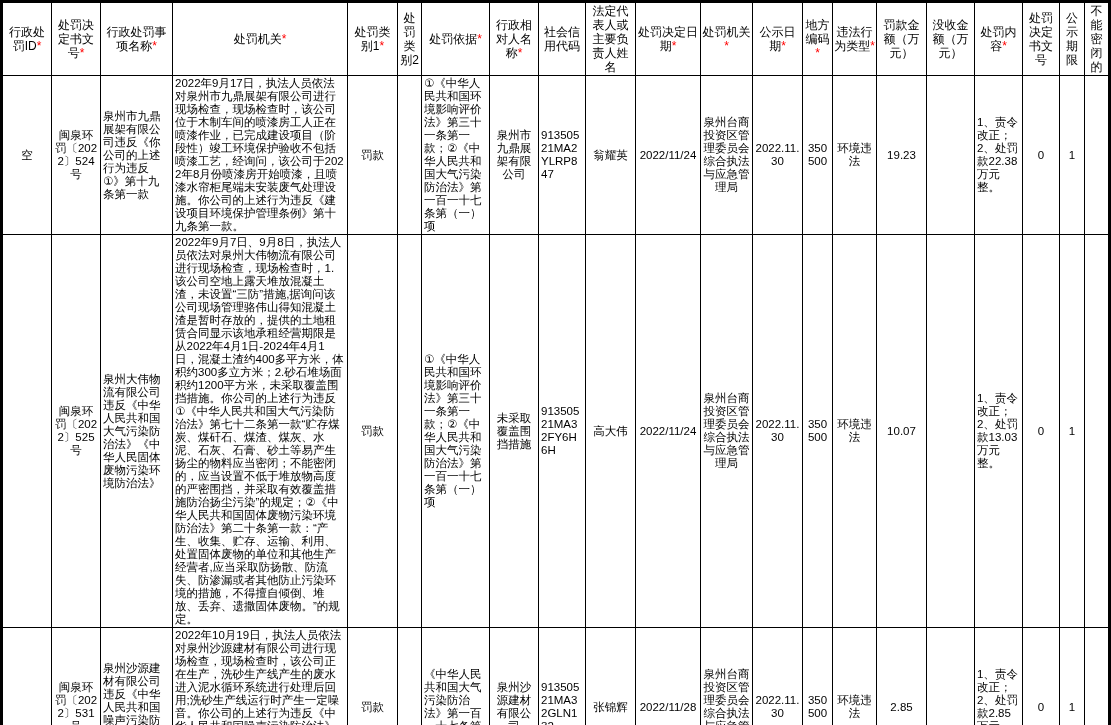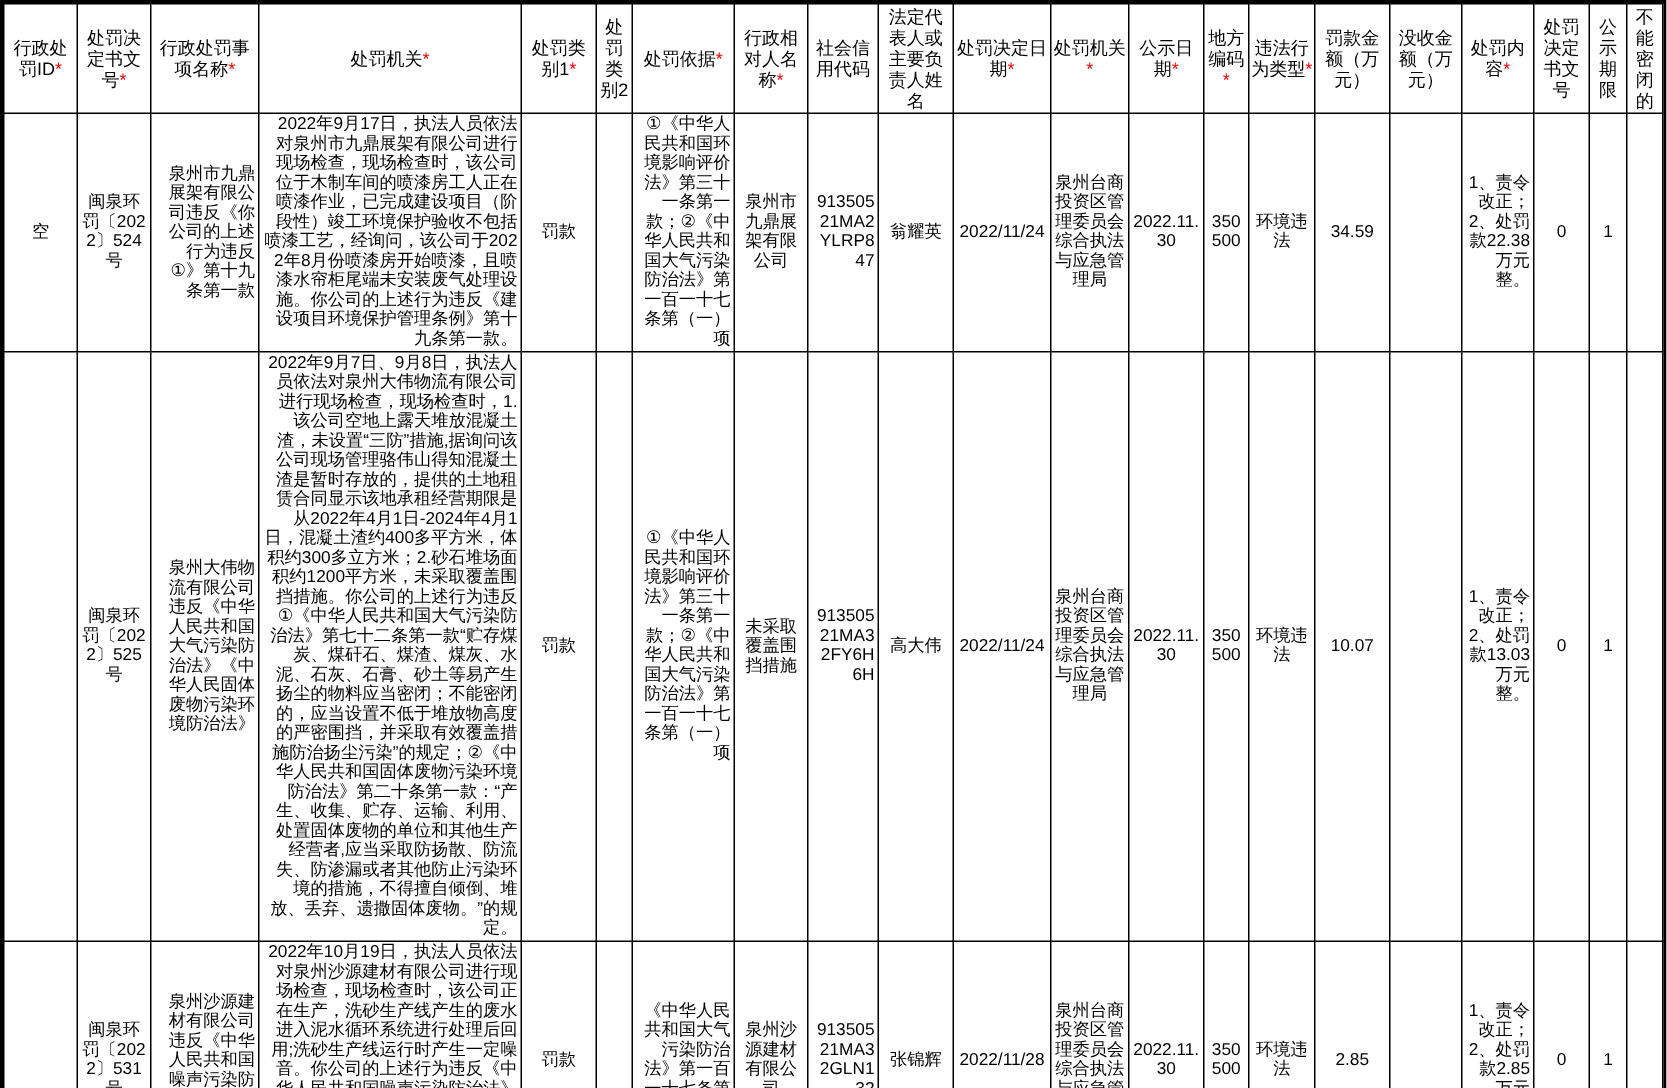--- a/index.html
+++ b/index.html
@@ -6,21 +6,21 @@
   #frame{width:1107px;border:2px solid #000;margin:0;background:#fff;
          font-family:"Liberation Sans","DejaVu Sans",sans-serif;color:#000;}
   table{border-collapse:collapse;table-layout:fixed;width:1107px;}
   #title-row td{border:1px solid #000;height:24px;text-align:center;
       font-family:"DejaVu Serif","Liberation Serif",serif;
       font-weight:bold;font-size:23px;padding:0;}
   th{border:1px solid #000;font-weight:normal;font-size:12px;line-height:14px;
      padding:1px 1px;text-align:center;vertical-align:middle;word-break:break-all;}
   td{border:1px solid #000;font-size:11.5px;line-height:13px;padding:1px 2px;
      text-align:center;vertical-align:middle;word-break:break-all;}
-  td.long{text-align:right;}
+  td.long{text-align:left;}
   .req{color:#ff0000;}
 </style>
 </head>
 <body>
 
 <div id="frame">
 <table>
   <colgroup>
     <col style="width:49px">
         <col style="width:49px">
@@ -80,21 +80,21 @@
     <td></td>
     <td class="long">①《中华人民共和国环境影响评价法》第三十一条第一款；②《中华人民共和国大气污染防治法》第一百一十七条第（一）项</td>
     <td>泉州市九鼎展架有限公司</td>
     <td class="long">91350521MA2YLRP847</td>
     <td>翁耀英</td>
     <td>2022/11/24</td>
     <td>泉州台商投资区管理委员会综合执法与应急管理局</td>
     <td>2022.11.30</td>
     <td>350500</td>
     <td>环境违法</td>
-    <td>34.59</td>
+    <td>19.23</td>
     <td></td>
     <td class="long">1、责令改正；2、处罚款22.38万元整。</td>
     <td>0</td>
     <td>1</td>
     <td></td>
   </tr>
 
   <tr style="height:351px">
     <td></td>
     <td>闽泉环罚〔2022〕525号</td>

